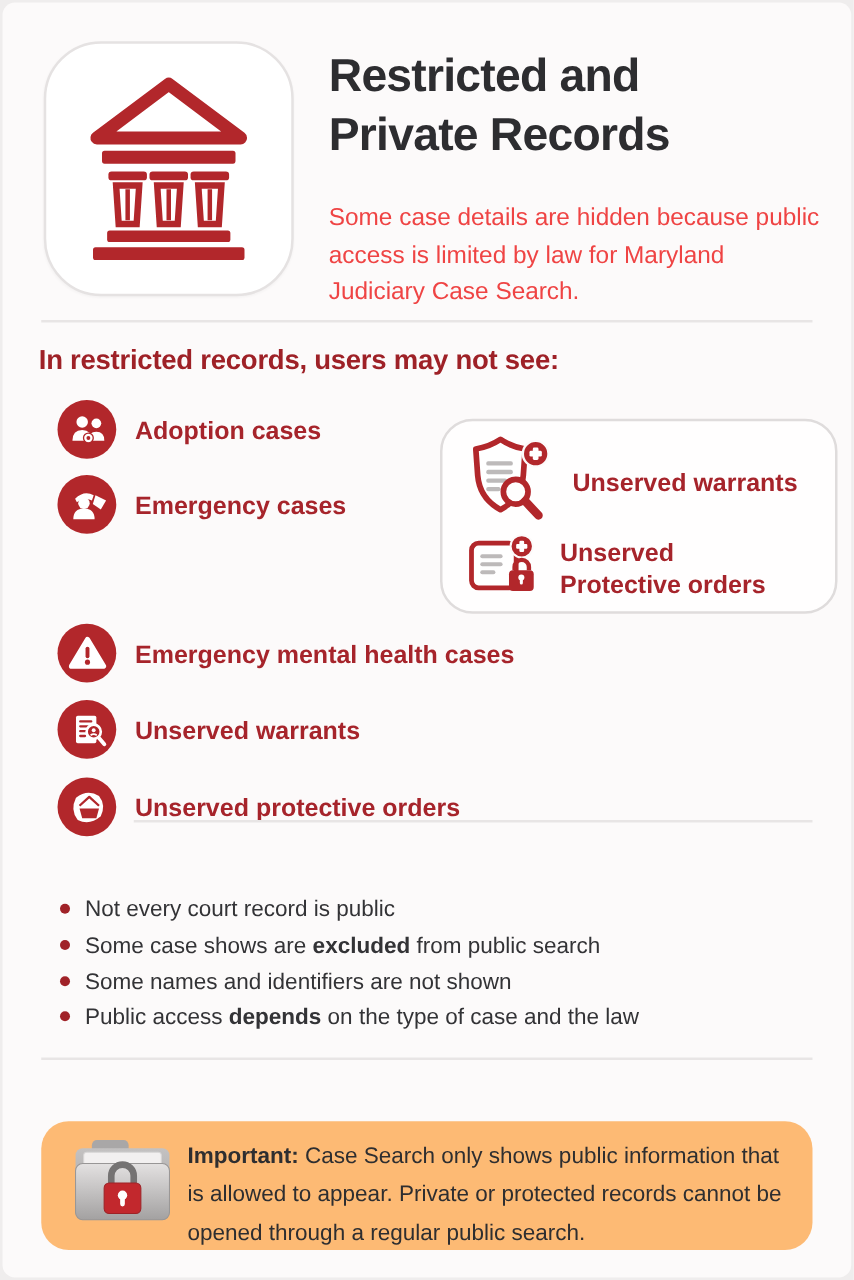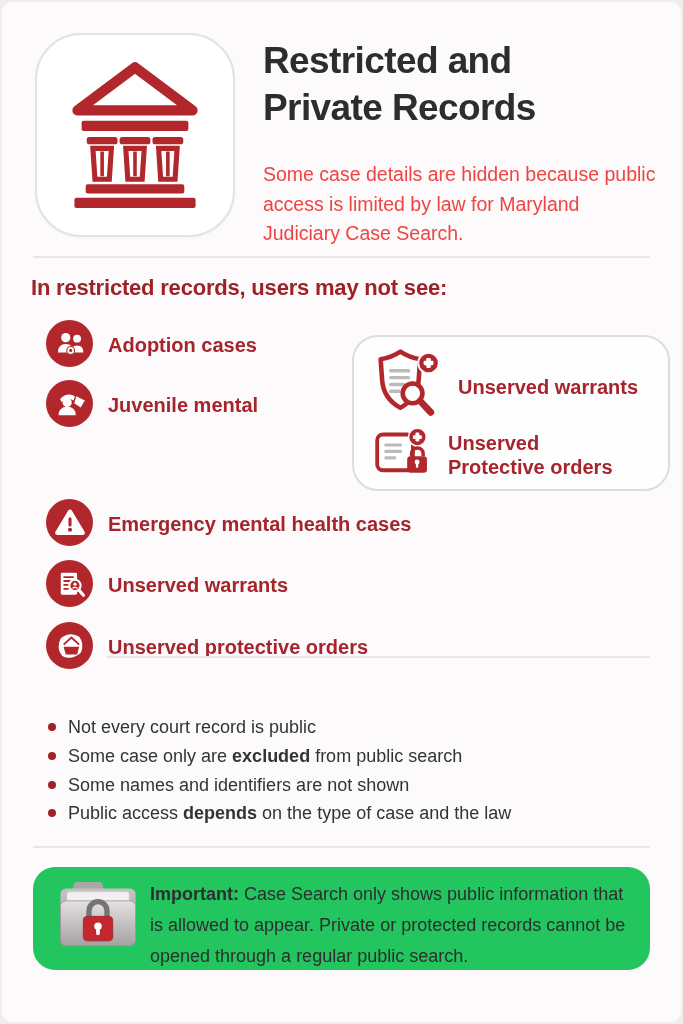--- a/index.html
+++ b/index.html
@@ -61,22 +61,22 @@
   .rem-heading{
     position:absolute;left:30px;top:685px;
     font-size:21.5px;font-weight:bold;color:#232326;letter-spacing:-0.2px;
   }
   .bullets{position:absolute;left:46px;top:716px;text-align:center;}
   .b-row{display:flex;gap:12px;margin-bottom:9px;font-size:18px;color:#333336;line-height:1.1;white-space:nowrap;}
   .b-dot{width:8px;height:8px;border-radius:50%;background:#A02228;margin-top:5px;flex:none;}
   .b-bold{font-weight:bold;}
   
   .footer{
-    position:absolute;left:31px;top:865px;width:617px;height:103px;
-    background:#22c55e;border-radius:22px;
+    position:absolute;left:31px;top:895px;width:617px;height:103px;
+    background:#fdba74;border-radius:22px;
   }
   .folder{position:absolute;left:16px;top:11px;}
   .f-text{
     position:absolute;left:117px;top:12px;width:486px;
     font-size:18px;color:#2E2E30;line-height:31px;
   }
   .f-bold{font-weight:bold;}
 </style>
 </head>
 <body>
@@ -127,21 +127,21 @@
 
   <div class="row r2">
     <span class="circle">
       <svg width="34" height="34" viewBox="0 0 48 48" fill="#FFFFFF">
         <path d="M10 17 Q20 7 31 13 L29 19 Q20 14 12 21 Z"></path>
         <circle cx="20" cy="22" r="6.5"></circle>
         <path d="M8 40 Q8 28 20 28 Q32 28 32 40 Z"></path>
         <polygon points="33,13 45,19 39,29 30,23"></polygon>
       </svg>
     </span>
-    <span class="lbl">Juvenile mental</span>
+    <span class="lbl">Emergency cases</span>
   </div>
 
 
   <div class="row r4">
     <span class="circle">
       <svg width="34" height="34" viewBox="0 0 48 48">
         <path d="M24 8 L42 38 H6 Z" fill="#FFFFFF" stroke="#FFFFFF" stroke-width="6" stroke-linejoin="round"></path>
         <rect x="21.8" y="16" width="4.4" height="13" rx="2.2" fill="#B2272B"></rect>
         <circle cx="24" cy="33.5" r="2.9" fill="#B2272B"></circle>
       </svg>
@@ -223,21 +223,21 @@
 
   <div class="divider div2"></div>
 
   <div class="bullets">
     <div class="b-row">
       <span class="b-dot"></span>
       <span><span>Not every court record is public</span><span class="b-bold"></span><span></span></span>
     </div>
     <div class="b-row">
       <span class="b-dot"></span>
-      <span><span>Some case only are </span><span class="b-bold">excluded</span><span> from public search</span></span>
+      <span><span>Some case shows are </span><span class="b-bold">excluded</span><span> from public search</span></span>
     </div>
     <div class="b-row">
       <span class="b-dot"></span>
       <span><span>Some names and identifiers are not shown</span><span class="b-bold"></span><span></span></span>
     </div>
     <div class="b-row">
       <span class="b-dot"></span>
       <span><span>Public access </span><span class="b-bold">depends</span><span> on the type of case and the law</span></span>
     </div>
   </div>

